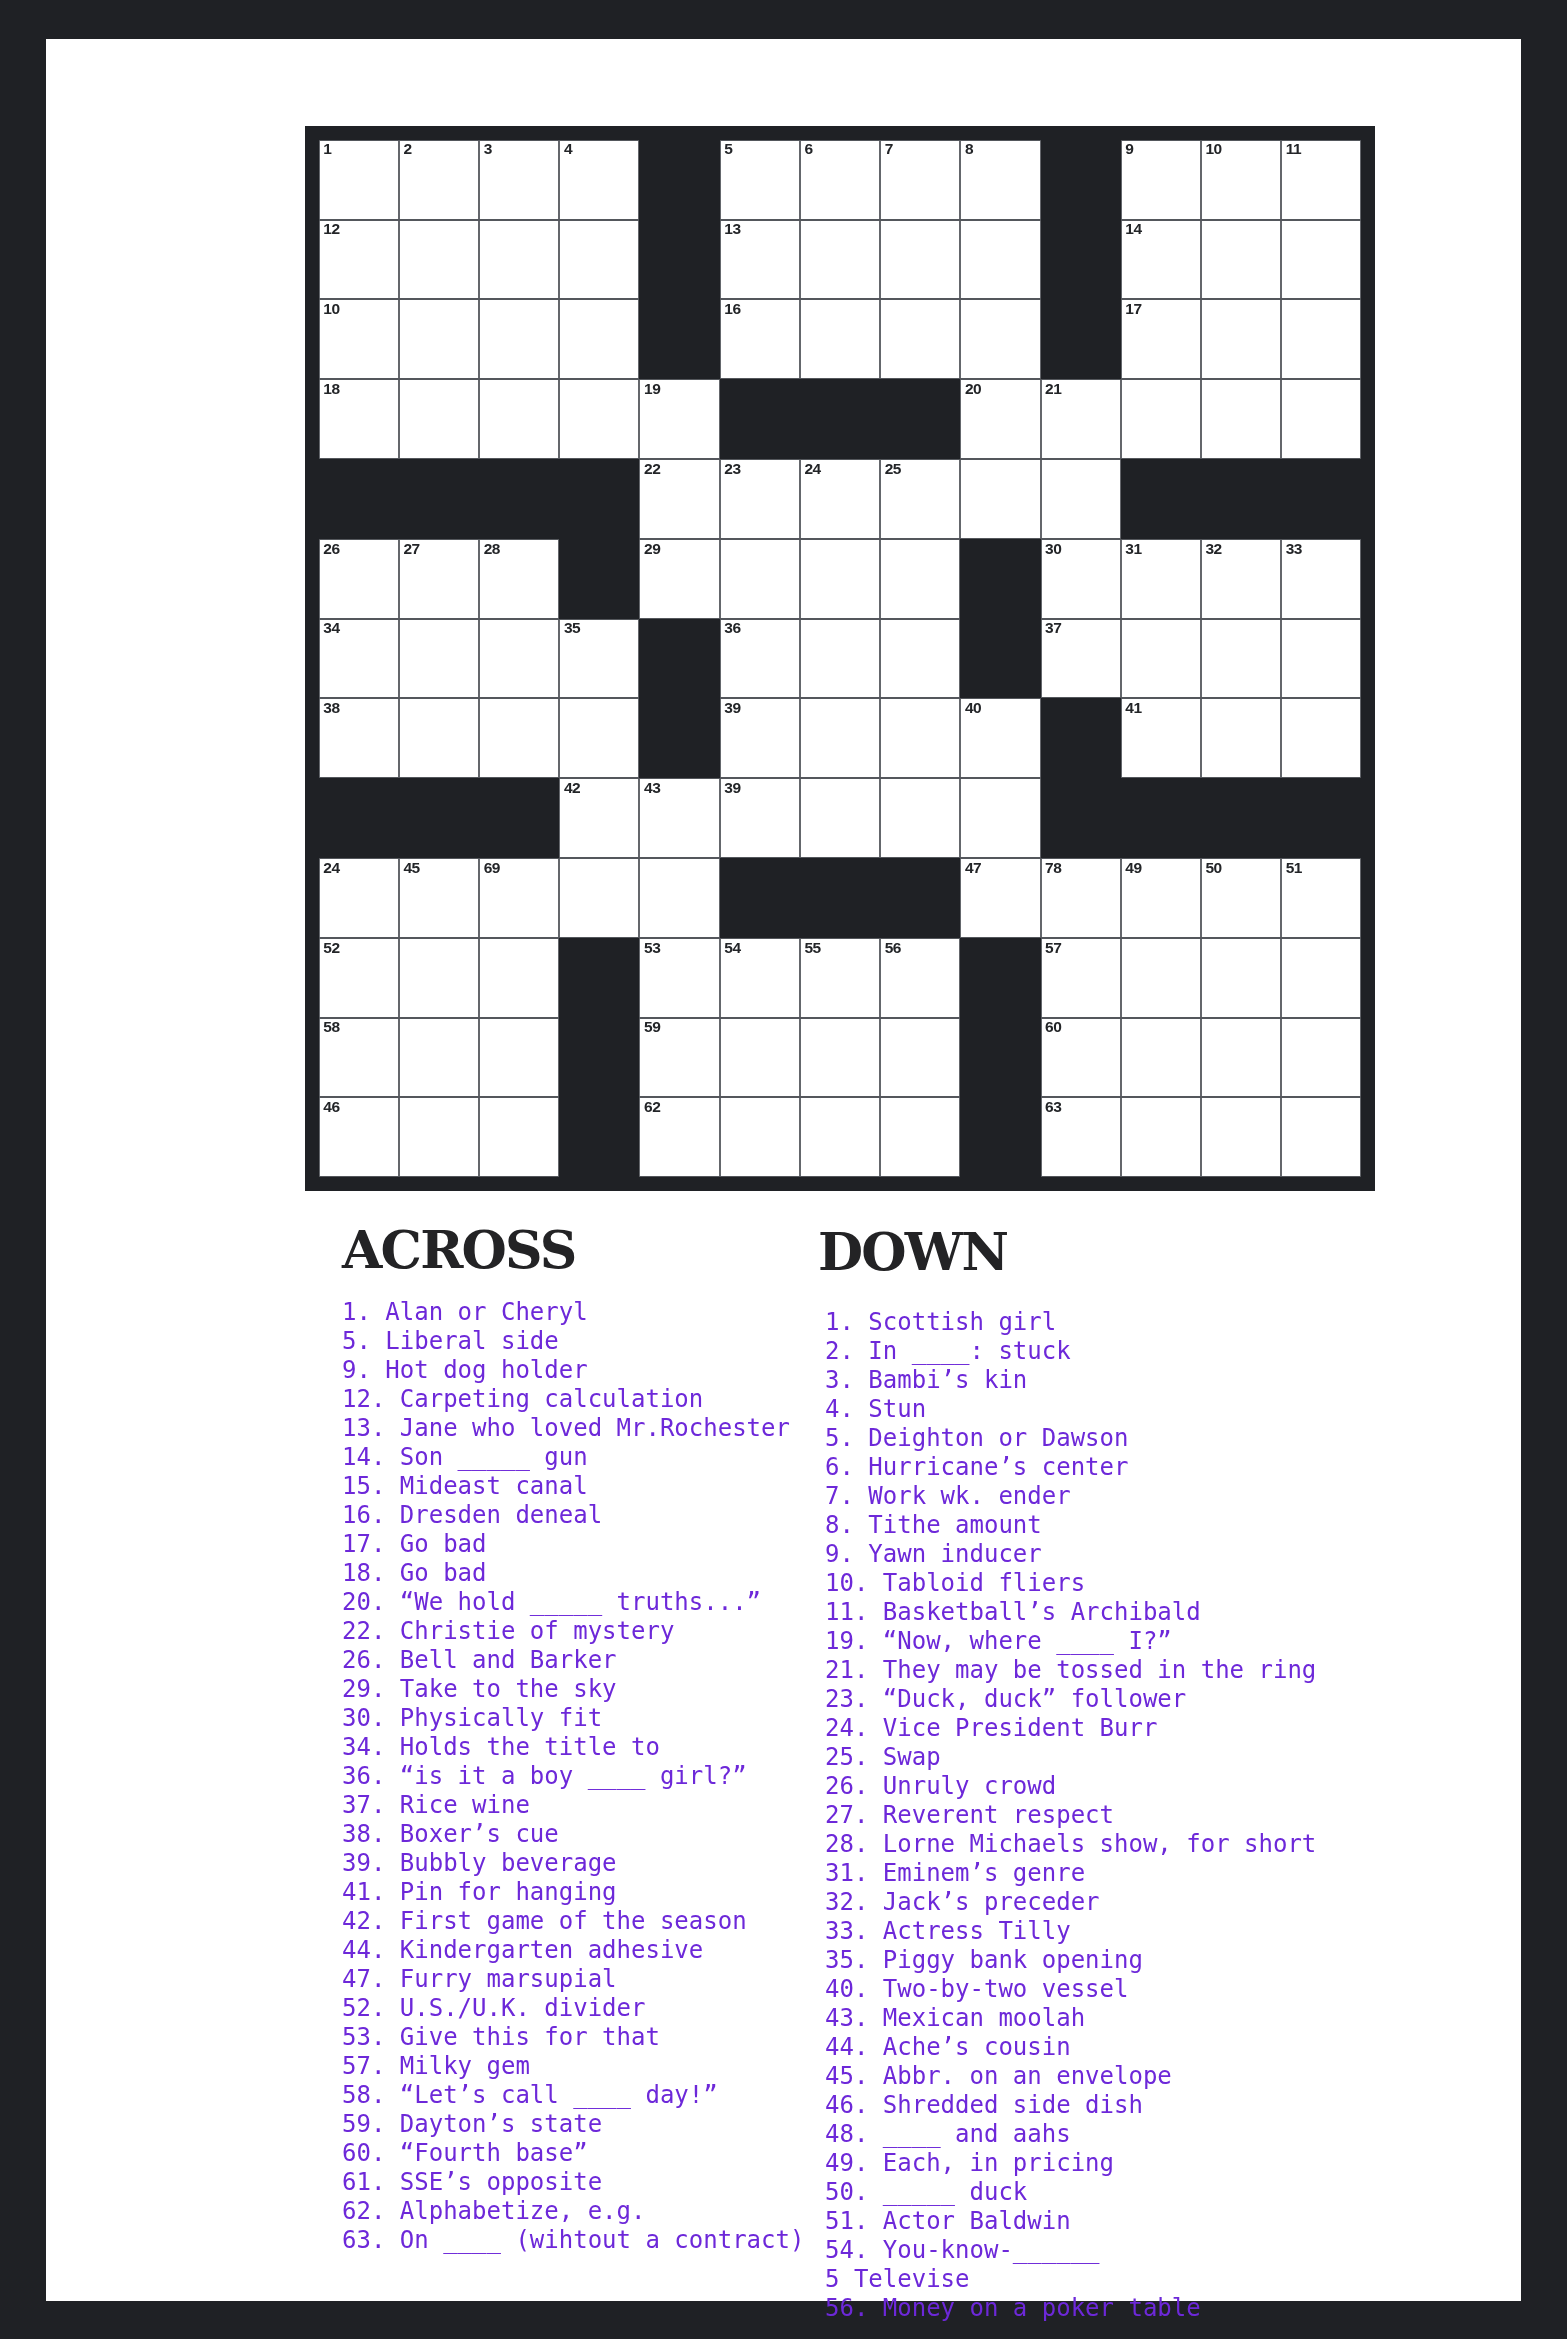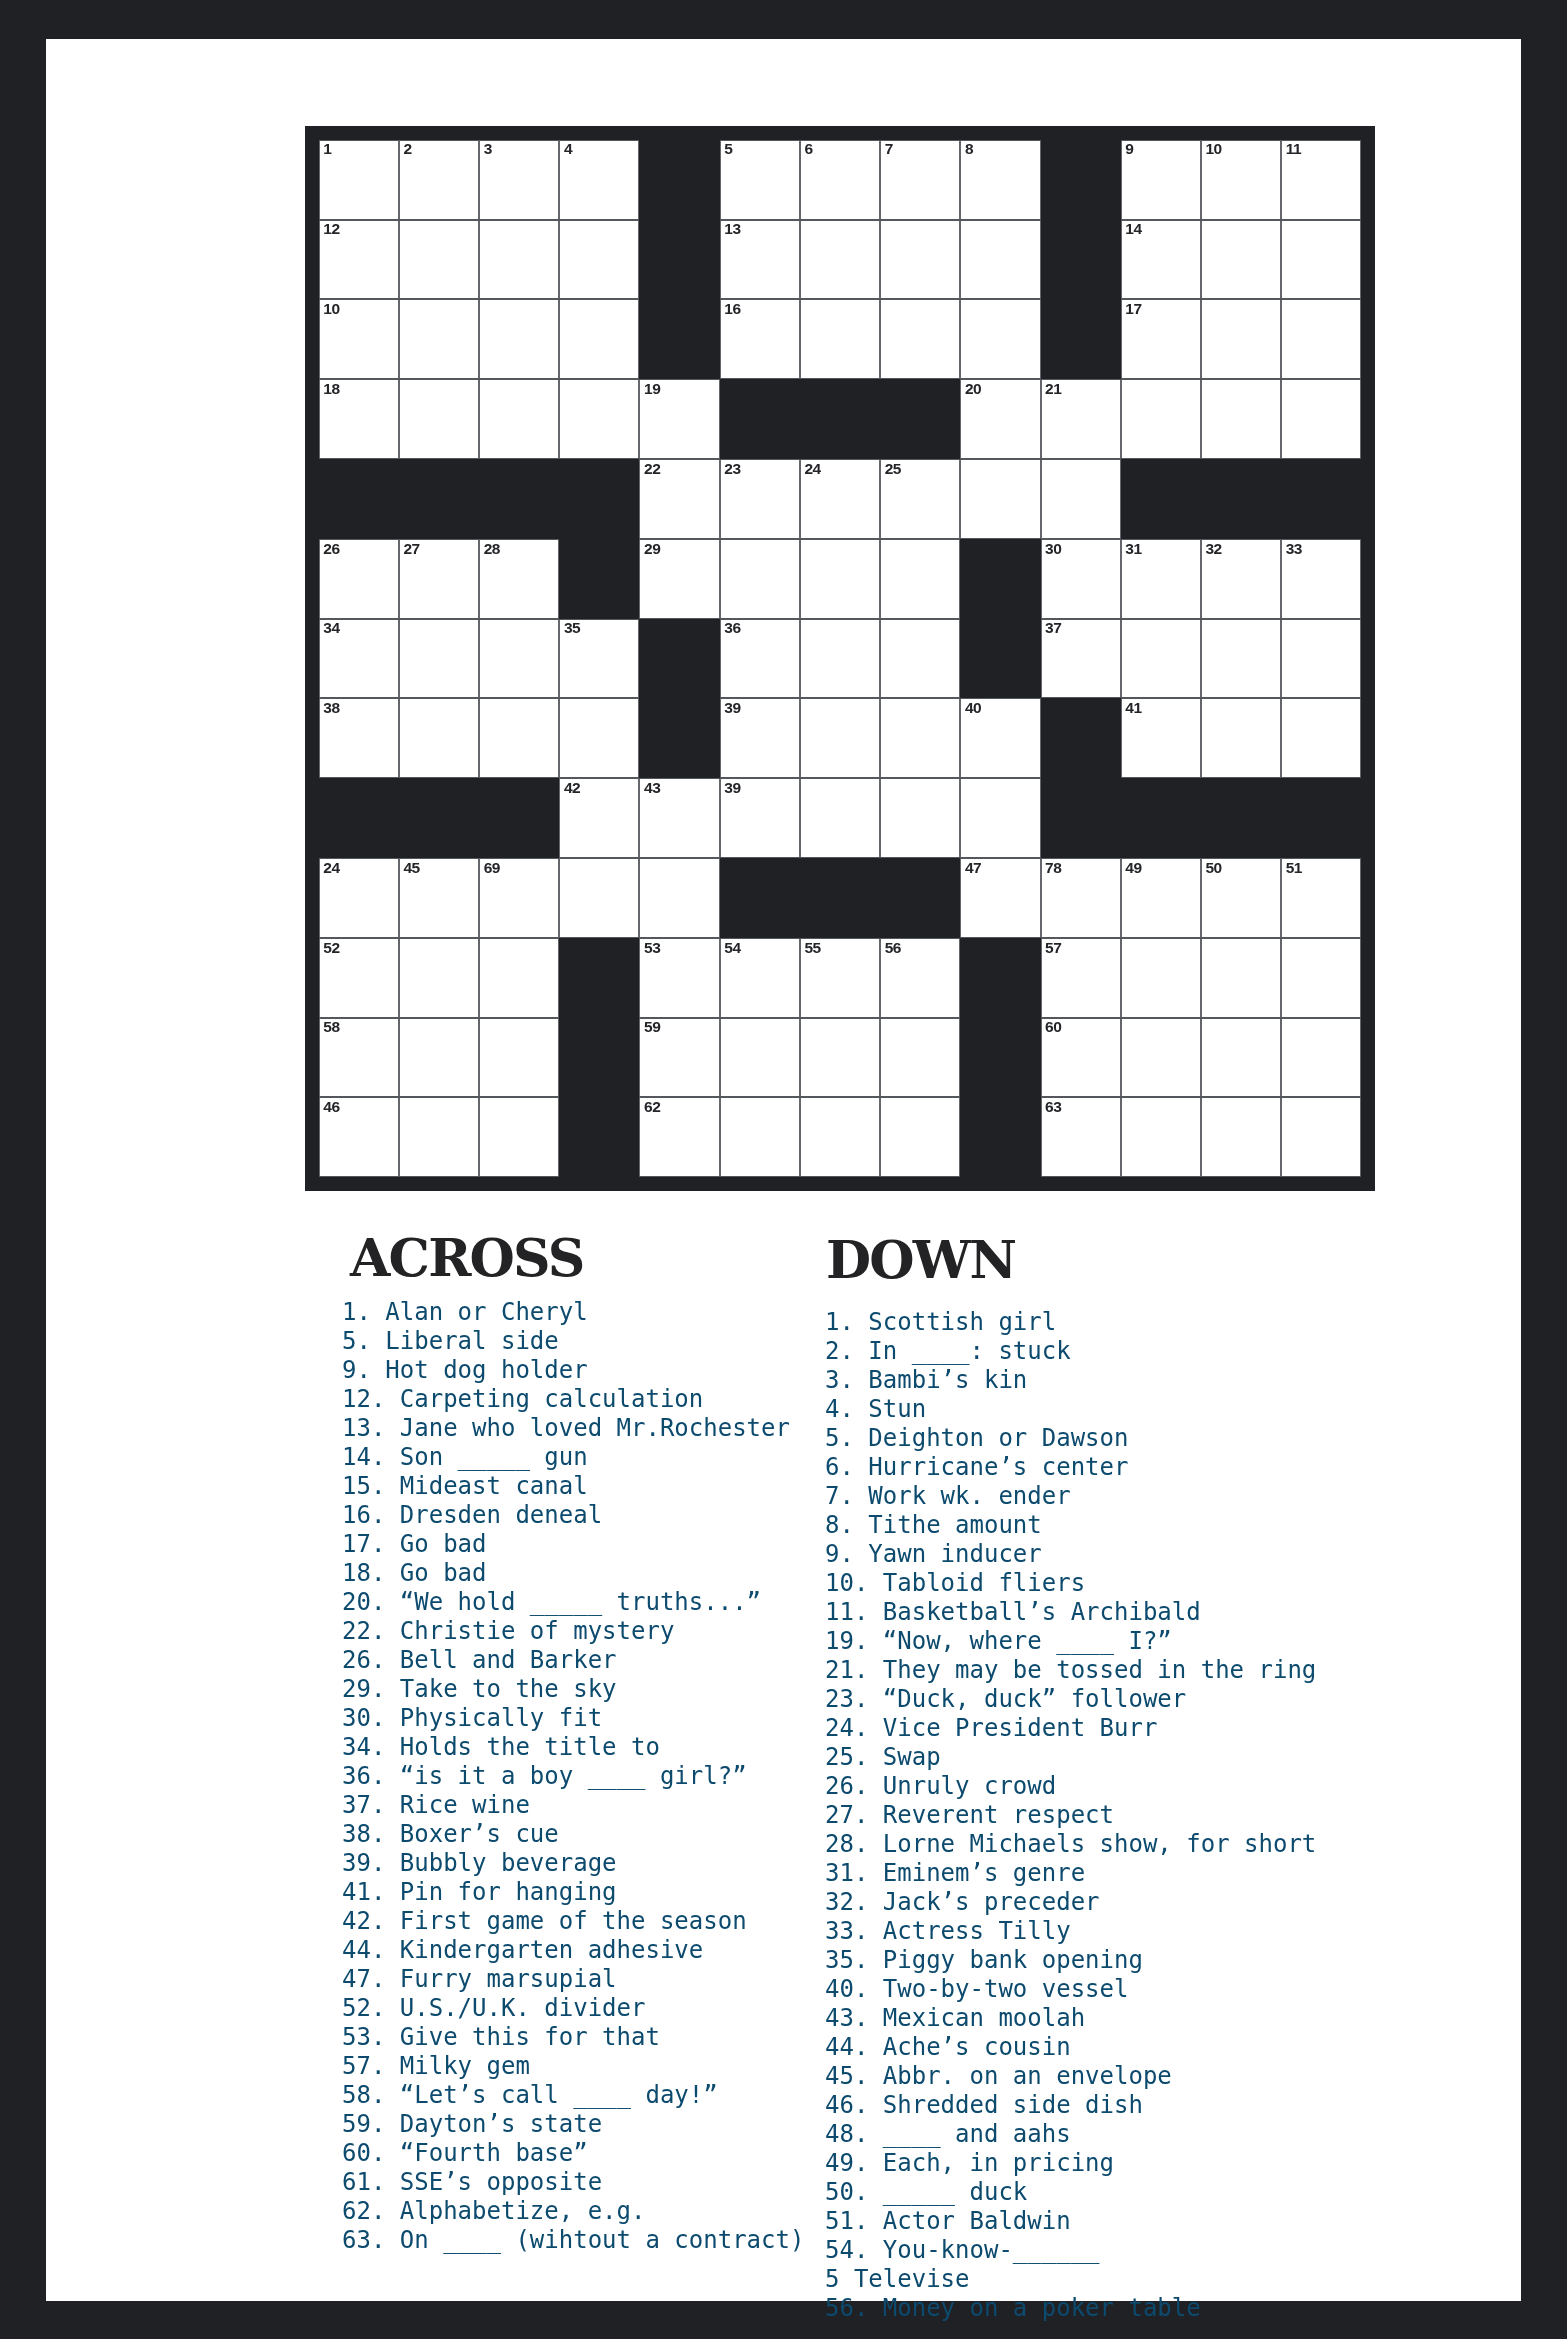--- a/index.html
+++ b/index.html
@@ -12,26 +12,26 @@
               background:#1f2125;padding:13.7px;box-sizing:border-box;}
   .grid{display:grid;width:100%;height:100%;
         grid-template-columns:repeat(13,1fr);grid-template-rows:repeat(13,1fr);}
   .cell{position:relative;}
   .cell.white{background:#ffffff;box-shadow:inset 0 0 0 0.9px #54575c;}
   .cell.black{background:transparent;}
   .num{position:absolute;top:1.8px;left:4.6px;font:600 15.5px/1 "Liberation Sans",sans-serif;
        letter-spacing:-0.5px;color:#232528;}
 
   
-  .list-title{position:absolute;margin:8px;font-family:"DejaVu Serif",serif;font-weight:bold;
+  .list-title{position:absolute;margin:0;font-family:"DejaVu Serif",serif;font-weight:bold;
               font-size:52px;line-height:1;letter-spacing:-1.8px;color:#232325;}
   #across-title{left:296px;top:1185px;}
   #down-title{left:772px;top:1187px;}
   .clues{position:absolute;font-family:"DejaVu Sans Mono",monospace;font-size:24px;
-         line-height:29px;color:#0c4a6e;white-space:pre;}
+         line-height:29px;color:#6d28d9;white-space:pre;}
   #across-clues{left:296px;top:1259px;}
   #down-clues{left:779px;top:1269px;}
   .clue{height:29px;}
 </style>
 </head>
 <body>
 
 <div class="page">
   <div class="paper">
 

